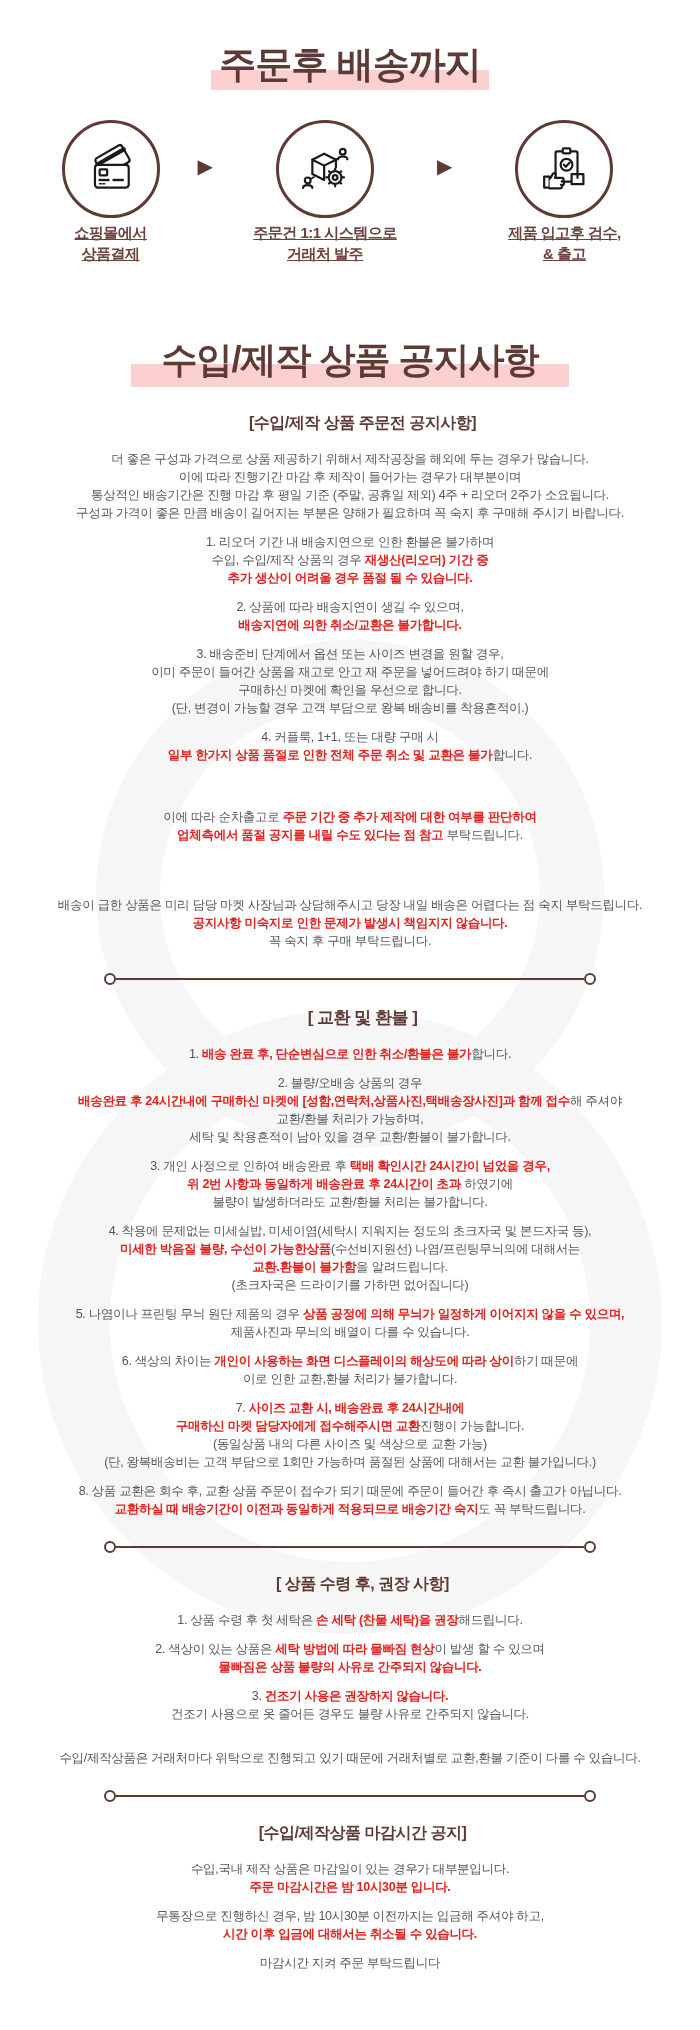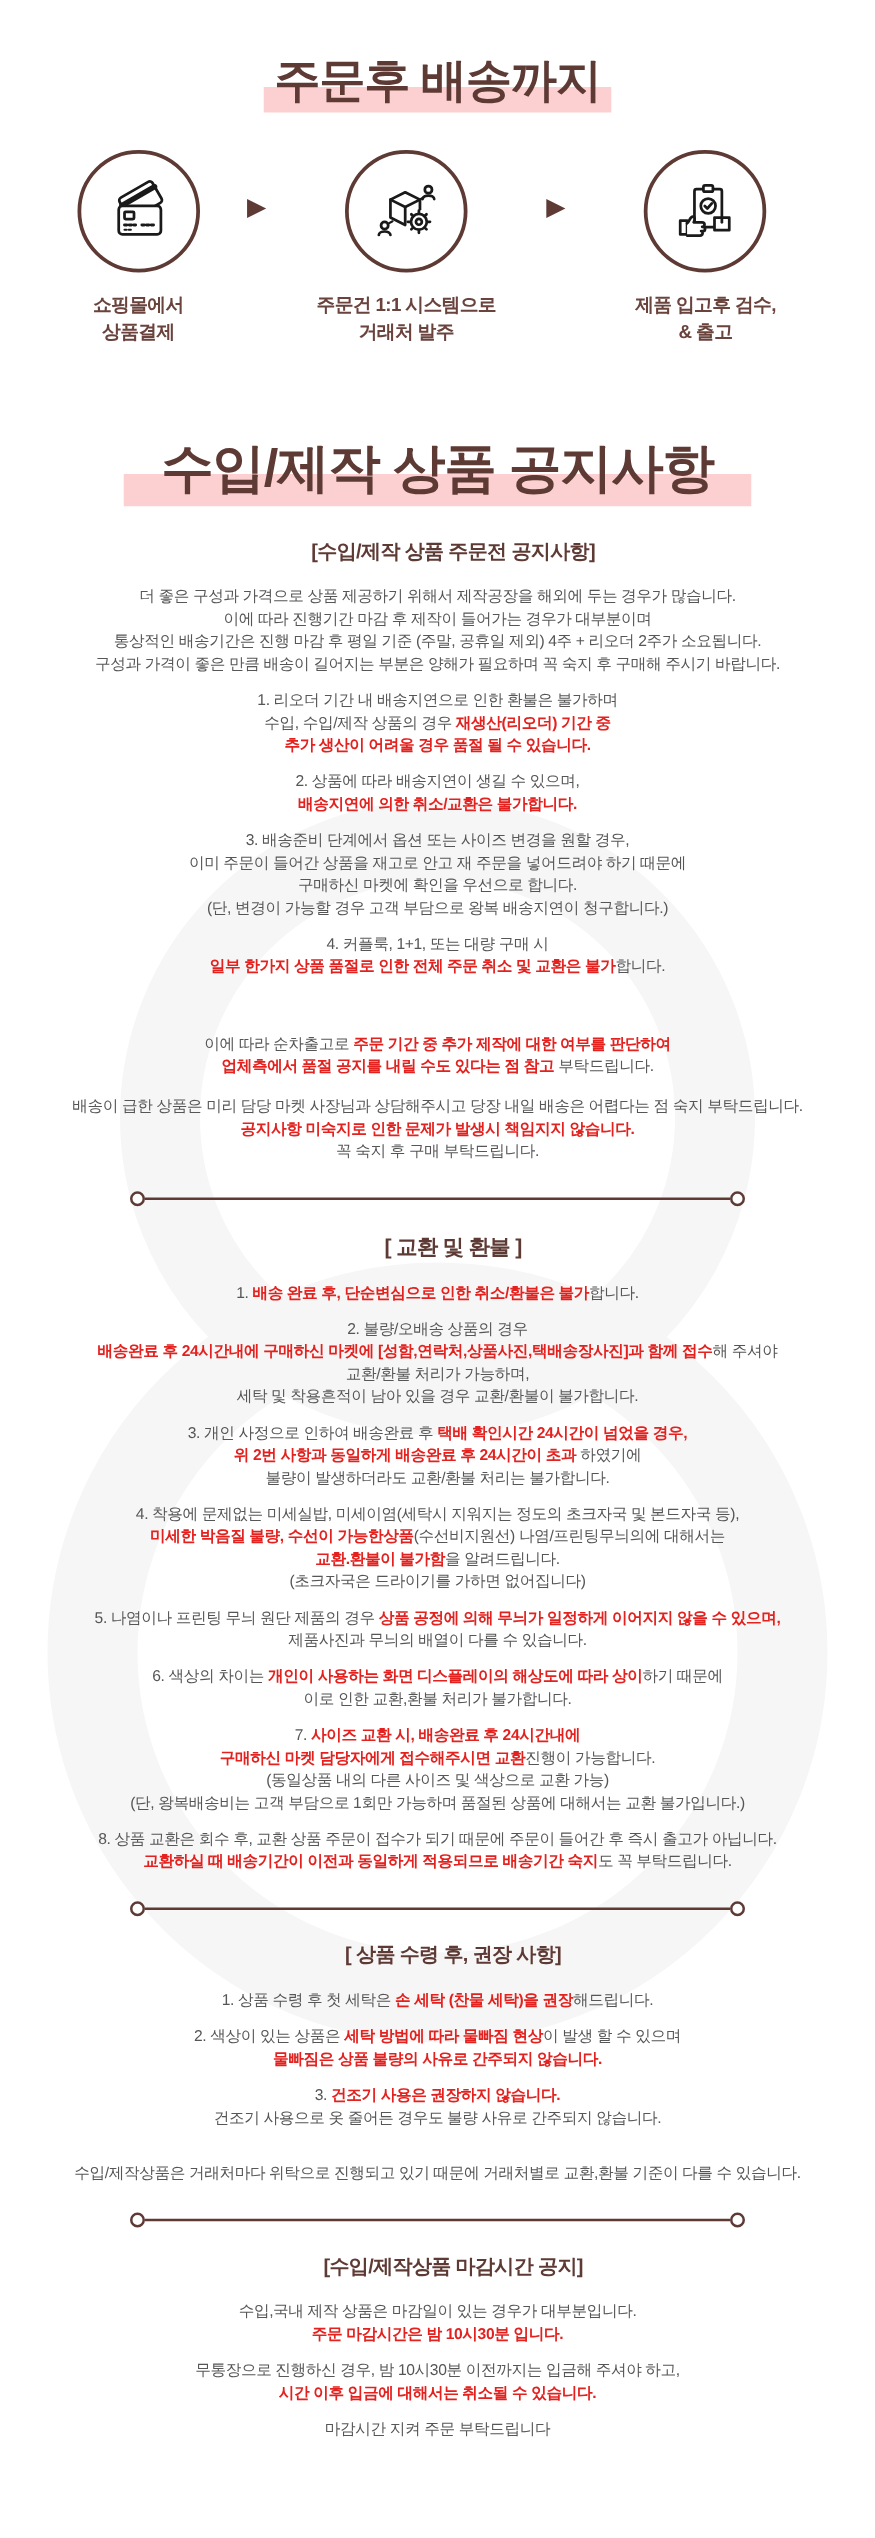--- a/index.html
+++ b/index.html
@@ -27,21 +27,21 @@
     line-height:1.0;
   }
   #header1{padding-top:46px;}
   #header1 .hl{
     font-size:37px;
     padding:0 8px 7px 8px;
     background:linear-gradient(to top, var(--pink) 46%, transparent 46%);
   }
   #header2{margin-top:78px;}
   #header2 .hl{
-    font-size:42px;
+    font-size:36px;
     padding:0 30px 9px 30px;
     background:linear-gradient(to top, var(--pink) 50%, transparent 50%);
   }
 
   
   #process-row{
     margin-top:30px;
     display:flex;
     justify-content:center;
     align-items:flex-start;
@@ -56,49 +56,50 @@
     background:#fff;
     display:flex;align-items:center;justify-content:center;
   }
   .proc-arrow{
     margin-top:36px;
     color:var(--brown);
     font-size:20px;
     line-height:1;
   }
   .proc-label{
-    margin-top:16px;
+    margin-top:4px;
     color:var(--label-brown);
     font-weight:700;
     font-size:15px;
     line-height:1.4;
     text-align:center;
     white-space:pre-line;
     letter-spacing:-0.5px;
+    text-decoration:underline;
   }
 
   
   #notice-sections{margin-top:26px;text-align:center;}
   .sec-heading{
     color:var(--brown);
     font-weight:700;
     font-size:16px;
     letter-spacing:-0.5px;
     margin:0 0 16px 0;
     padding-left:25px;
   }
   .sec-heading.lg{font-size:17px;}
   .notice-block{
     font-size:12.5px;
     line-height:18px;
     letter-spacing:-0.3px;
     margin:0 6px 11px 6px;
   }
   .notice-block.gap-lg{margin-top:26px;}
-  .notice-block.gap-xl{margin-top:14px;}
+  .notice-block.gap-xl{margin-top:52px;}
   .seg-gray{color:var(--gray);}
   .seg-red{color:var(--red);font-weight:700;}
   .divider{
     position:relative;
     width:468px;
     height:2px;
     background:var(--brown);
     margin:28px auto 26px auto;
   }
   .divider::before,.divider::after{
@@ -194,21 +195,21 @@
 
     <div id="header2" class="big-header">
       <span class="hl">수입/제작 상품 공지사항</span>
     </div>
 
     <div id="notice-sections">
         <div class="sec-heading">[수입/제작 상품 주문전 공지사항]</div>
         <div class="notice-block"><span class="seg-gray">더 좋은 구성과 가격으로 상품 제공하기 위해서 제작공장을 해외에 두는 경우가 많습니다.</span><br><span class="seg-gray">이에 따라 진행기간 마감 후 제작이 들어가는 경우가 대부분이며</span><br><span class="seg-gray">통상적인 배송기간은 진행 마감 후 평일 기준 (주말, 공휴일 제외) 4주 + 리오더 2주가 소요됩니다.</span><br><span class="seg-gray">구성과 가격이 좋은 만큼 배송이 길어지는 부분은 양해가 필요하며 꼭 숙지 후 구매해 주시기 바랍니다.</span></div>
         <div class="notice-block"><span class="seg-gray">1. 리오더 기간 내 배송지연으로 인한 환불은 불가하며</span><br><span class="seg-gray">수입, 수입/제작 상품의 경우 </span><span class="seg-red">재생산(리오더) 기간 중</span><br><span class="seg-red">추가 생산이 어려울 경우 품절 될 수 있습니다.</span></div>
         <div class="notice-block"><span class="seg-gray">2. 상품에 따라 배송지연이 생길 수 있으며,</span><br><span class="seg-red">배송지연에 의한 취소/교환은 불가합니다.</span></div>
-        <div class="notice-block"><span class="seg-gray">3. 배송준비 단계에서 옵션 또는 사이즈 변경을 원할 경우,</span><br><span class="seg-gray">이미 주문이 들어간 상품을 재고로 안고 재 주문을 넣어드려야 하기 때문에</span><br><span class="seg-gray">구매하신 마켓에 확인을 우선으로 합니다.</span><br><span class="seg-gray">(단, 변경이 가능할 경우 고객 부담으로 왕복 배송지연이 청구합니다.)</span></div>
+        <div class="notice-block"><span class="seg-gray">3. 배송준비 단계에서 옵션 또는 사이즈 변경을 원할 경우,</span><br><span class="seg-gray">이미 주문이 들어간 상품을 재고로 안고 재 주문을 넣어드려야 하기 때문에</span><br><span class="seg-gray">구매하신 마켓에 확인을 우선으로 합니다.</span><br><span class="seg-gray">(단, 변경이 가능할 경우 고객 부담으로 왕복 배송비를 착용흔적이.)</span></div>
         <div class="notice-block"><span class="seg-gray">4. 커플룩, 1+1, 또는 대량 구매 시</span><br><span class="seg-red">일부 한가지 상품 품절로 인한 전체 주문 취소 및 교환은 불가</span><span class="seg-gray">합니다.</span></div>
         <div class="notice-block gap-lg"><br><span class="seg-gray">이에 따라 순차출고로 </span><span class="seg-red">주문 기간 중 추가 제작에 대한 여부를 판단하여</span><br><span class="seg-red">업체측에서 품절 공지를 내릴 수도 있다는 점 참고 </span><span class="seg-gray">부탁드립니다.</span></div>
         <div class="notice-block gap-xl"><span class="seg-gray">배송이 급한 상품은 미리 담당 마켓 사장님과 상담해주시고 당장 내일 배송은 어렵다는 점 숙지 부탁드립니다.</span><br><span class="seg-red">공지사항 미숙지로 인한 문제가 발생시 책임지지 않습니다.</span><br><span class="seg-gray">꼭 숙지 후 구매 부탁드립니다.</span></div>
         <div class="divider"></div>
         <div class="sec-heading lg">[ 교환 및 환불 ]</div>
         <div class="notice-block"><span class="seg-gray">1. </span><span class="seg-red">배송 완료 후, 단순변심으로 인한 취소/환불은 불가</span><span class="seg-gray">합니다.</span></div>
         <div class="notice-block"><span class="seg-gray">2. 불량/오배송 상품의 경우</span><br><span class="seg-red">배송완료 후 24시간내에 구매하신 마켓에 [성함,연락처,상품사진,택배송장사진]과 함께 접수</span><span class="seg-gray">해 주셔야</span><br><span class="seg-gray">교환/환불 처리가 가능하며,</span><br><span class="seg-gray">세탁 및 착용흔적이 남아 있을 경우 교환/환불이 불가합니다.</span></div>
         <div class="notice-block"><span class="seg-gray">3. 개인 사정으로 인하여 배송완료 후 </span><span class="seg-red">택배 확인시간 24시간이 넘었을 경우,</span><br><span class="seg-red">위 2번 사항과 동일하게 배송완료 후 24시간이 초과 </span><span class="seg-gray">하였기에</span><br><span class="seg-gray">불량이 발생하더라도 교환/환불 처리는 불가합니다.</span></div>
         <div class="notice-block"><span class="seg-gray">4. 착용에 문제없는 미세실밥, 미세이염(세탁시 지워지는 정도의 초크자국 및 본드자국 등),</span><br><span class="seg-red">미세한 박음질 불량, 수선이 가능한상품</span><span class="seg-gray">(수선비지원선) 나염/프린팅무늬의에 대해서는</span><br><span class="seg-red">교환.환불이 불가함</span><span class="seg-gray">을 알려드립니다.</span><br><span class="seg-gray">(초크자국은 드라이기를 가하면 없어집니다)</span></div>
         <div class="notice-block"><span class="seg-gray">5. 나염이나 프린팅 무늬 원단 제품의 경우 </span><span class="seg-red">상품 공정에 의해 무늬가 일정하게 이어지지 않을 수 있으며,</span><br><span class="seg-gray">제품사진과 무늬의 배열이 다를 수 있습니다.</span></div>

